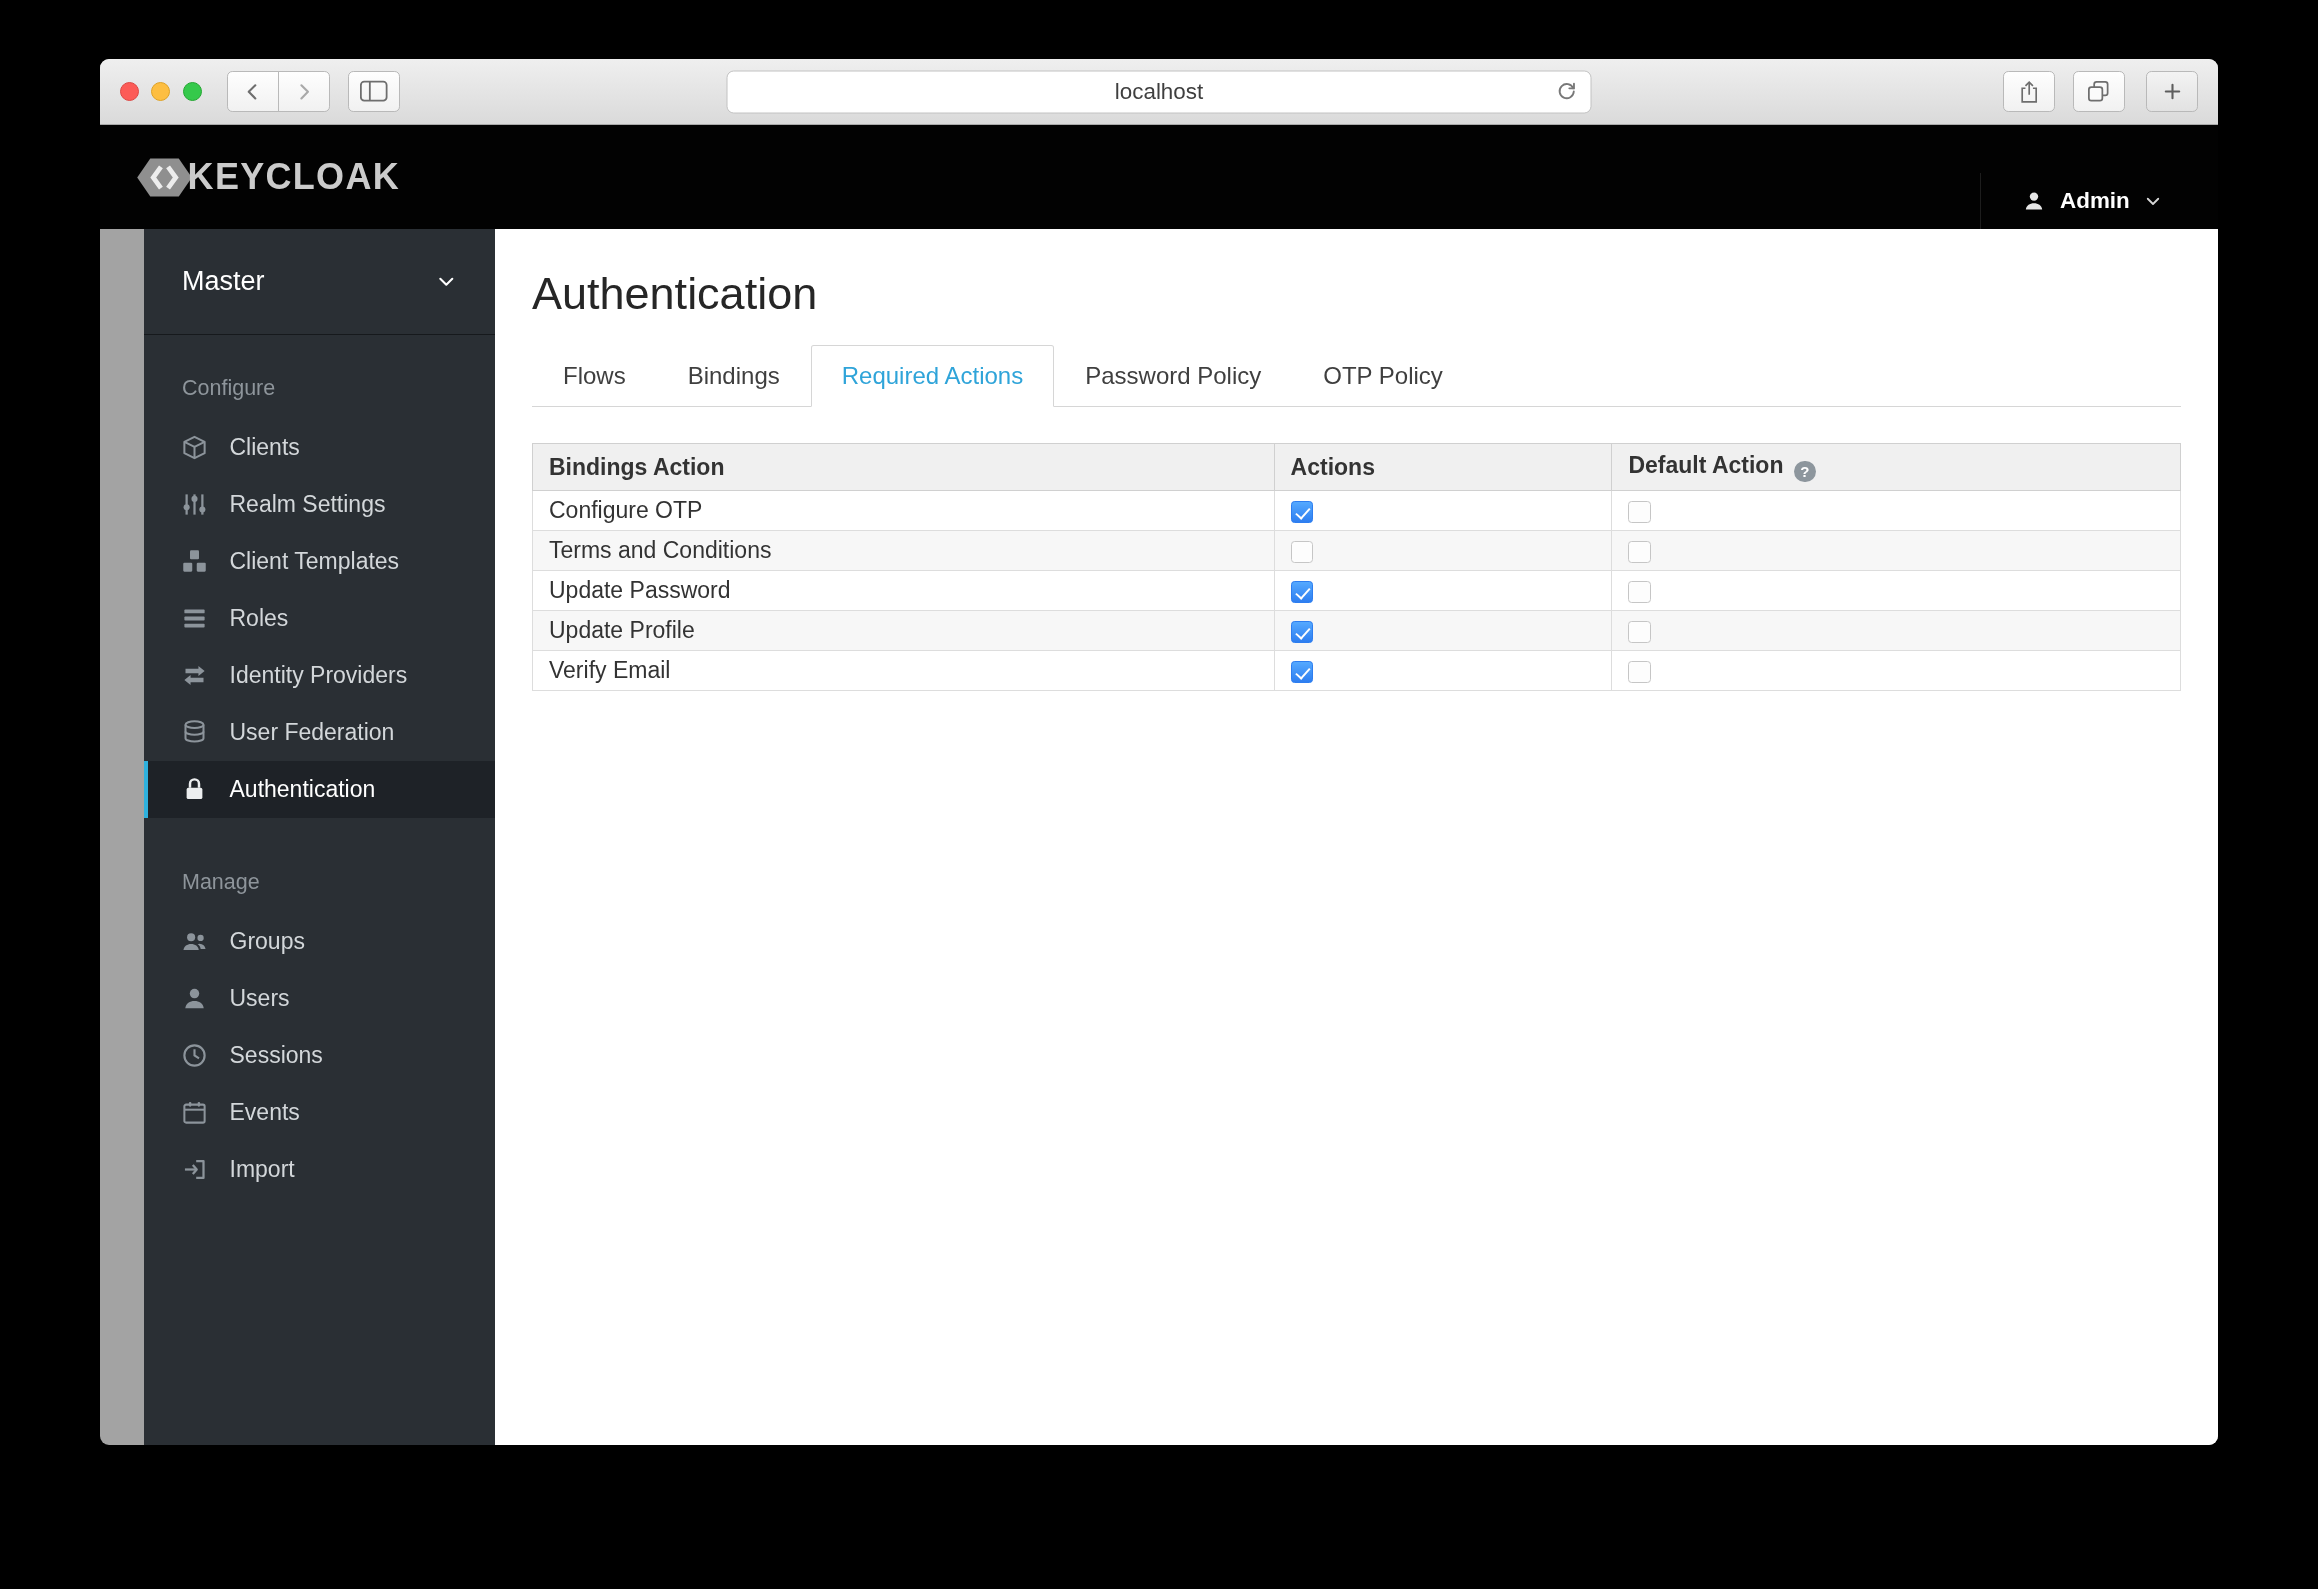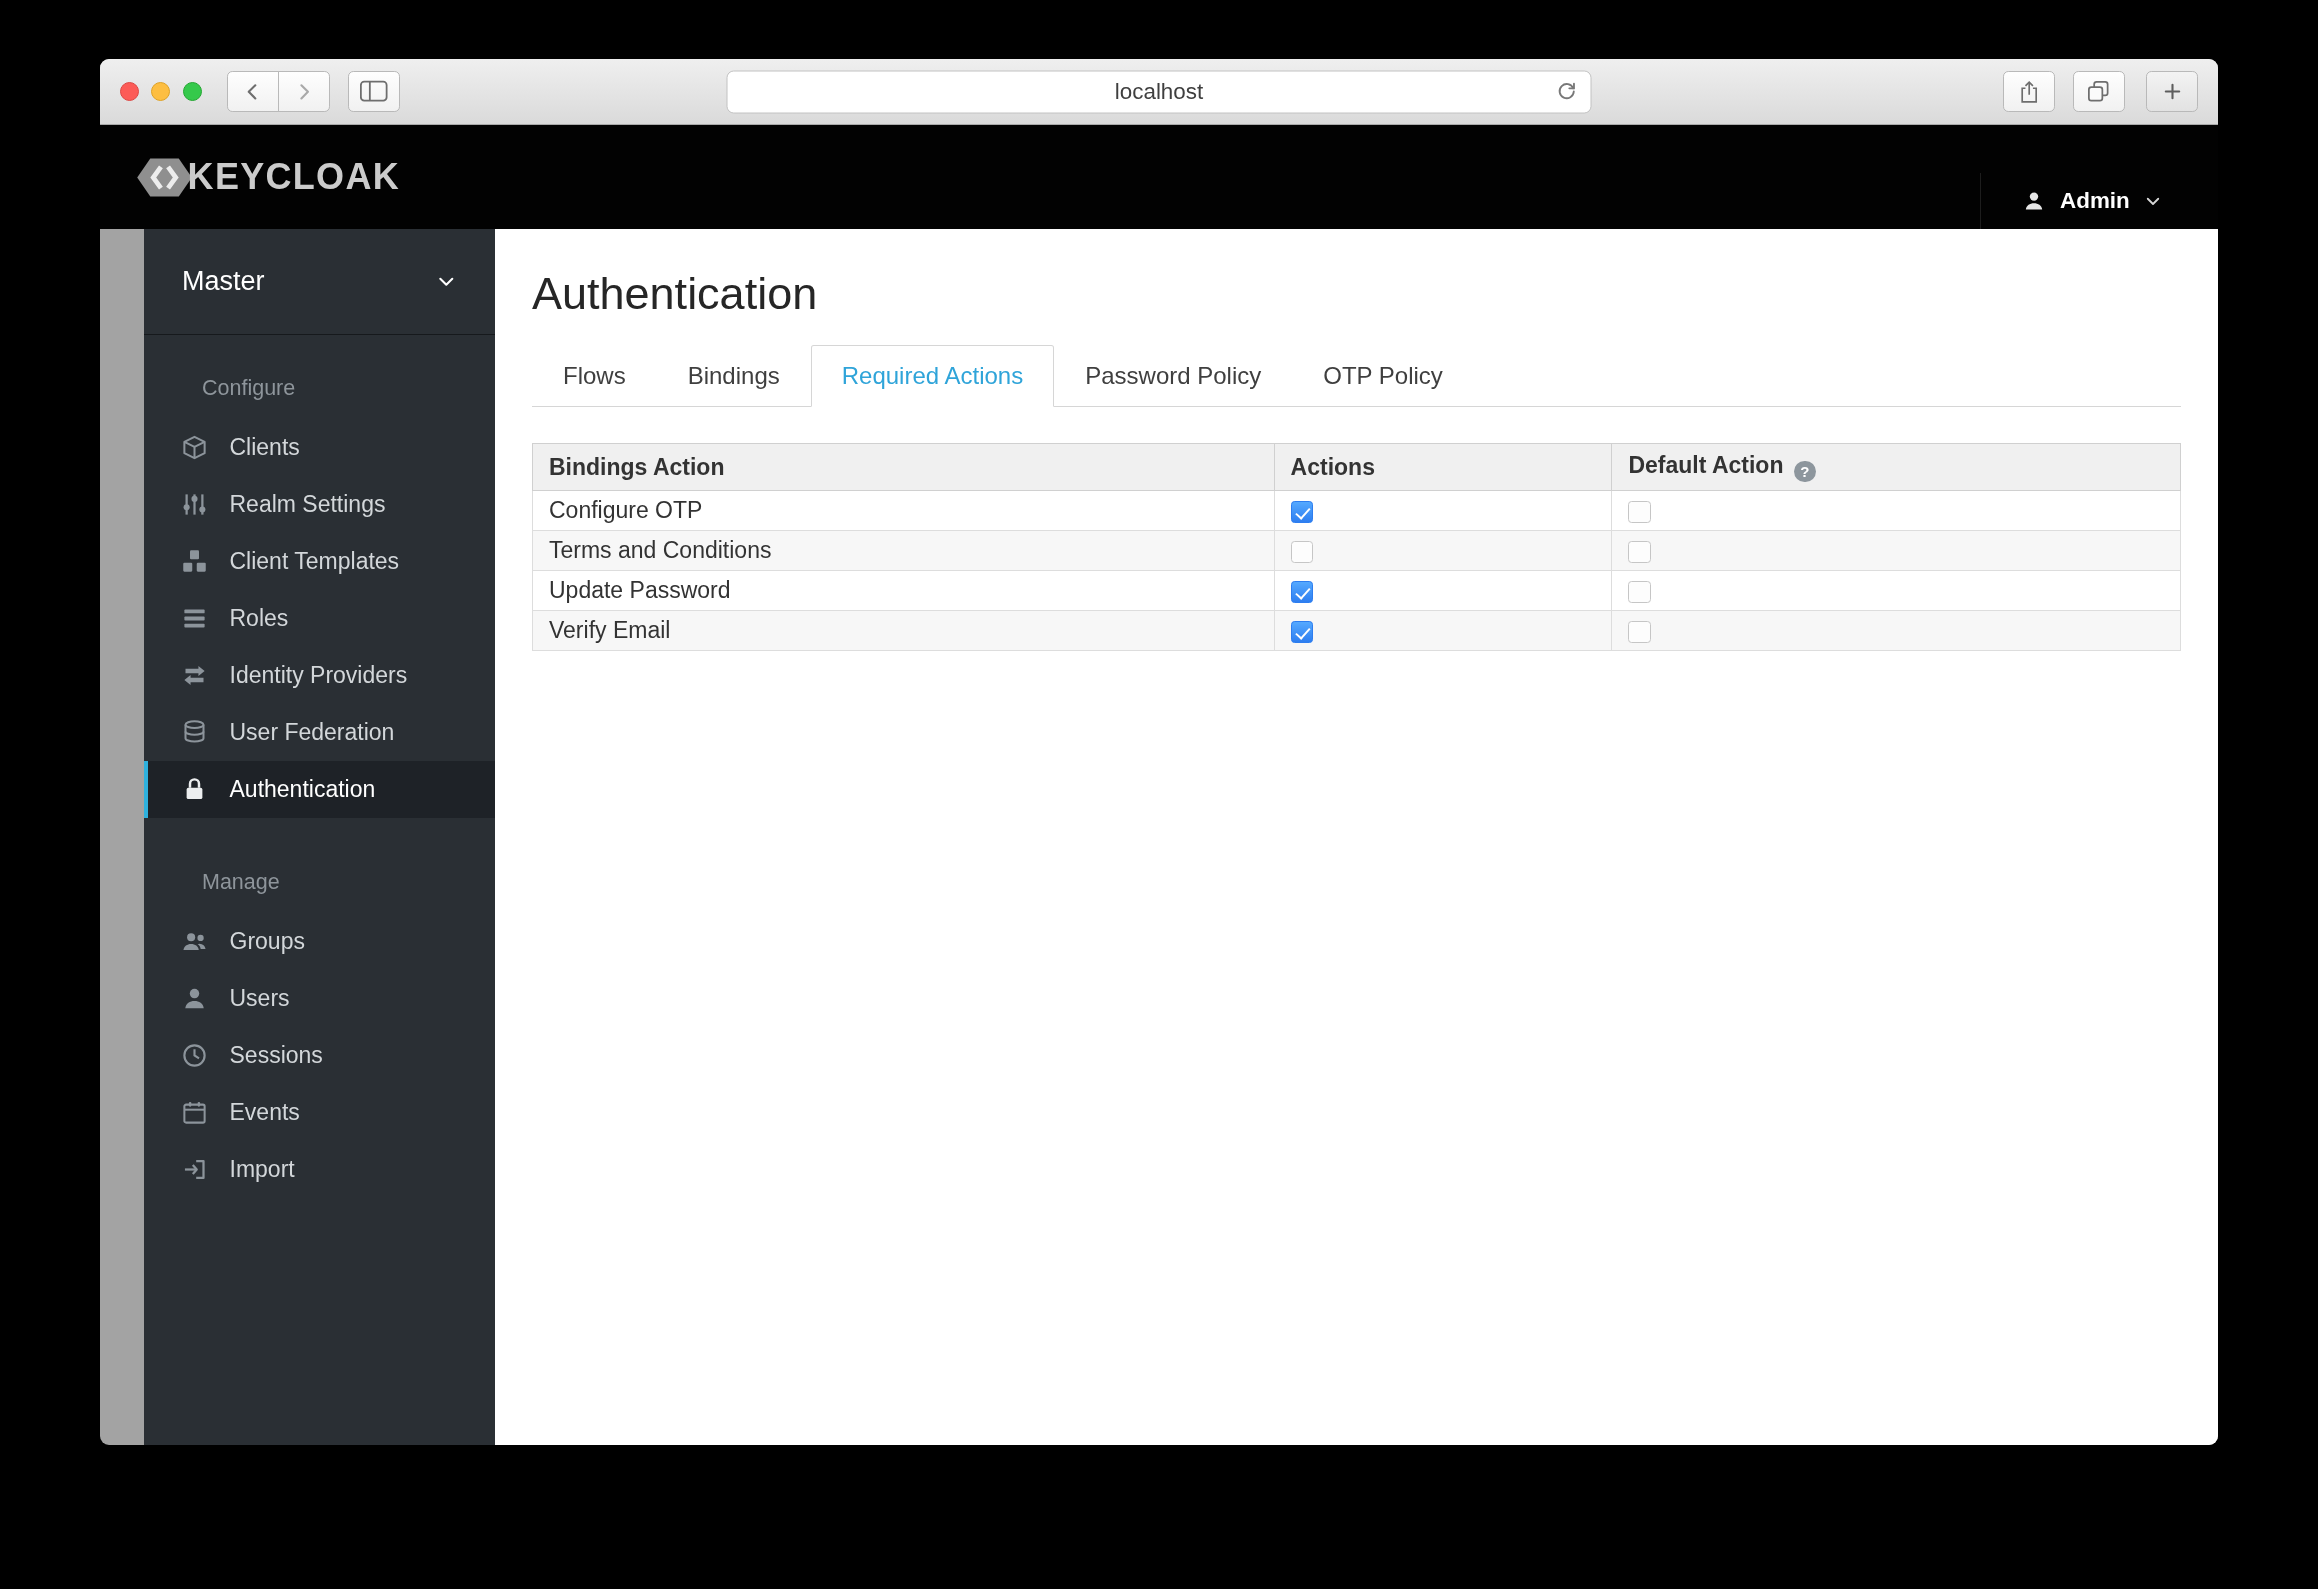--- a/index.html
+++ b/index.html
@@ -55,21 +55,21 @@
   .ic-person { width:24px; height:24px; color:#e6e6e6; }
   .ic-caret  { width:18px; height:18px; color:#d6d6d6; }
   .ic-caret-realm { width:20.6px; height:20.6px; color:#fff; }
 
   
   .app { flex:1; display:flex; min-height:0; }
 
   .sidebar { flex:0 0 351px; background:#2a2f34; display:flex; flex-direction:column;margin-left:44px; }
   .realm { flex:0 0 106px; display:flex; align-items:center; justify-content:space-between;
            padding:0 38px; border-bottom:0.9px solid #16191c; color:#fff; font-size:27px; cursor:pointer; }
-  .side-label { padding:41px 58px 18px; color:#8e959b; font-size:21.5px; }
+  .side-label { padding:41px 38px 18px; color:#8e959b; font-size:21.5px; }
   .side-section.manage .side-label { padding-top:52px; }
   .side-items { list-style:none; margin:0; padding:0; }
   .item { display:flex; align-items:center; gap:21.5px; height:57px;
           border-left:4.5px solid transparent; padding:0 18px 0 33px;
           font-size:23px; color:#d3d7da; cursor:pointer; }
   .item .icon { width:27px; height:27px; color:#8c949b; flex:0 0 27px; }
   .item.active { border-left-color:#2fb1dd; background:#1e2227; color:#ffffff; }
   .item.active .icon { color:#eceeef; }
 
   main { flex:1; background:#fff; padding:0 37px; min-width:0; }
@@ -379,20 +379,25 @@
             <td>Terms and Conditions</td>
             <td><span class="cb"></span></td>
             <td><span class="cb"></span></td>
           </tr>
           <tr>
             <td>Update Password</td>
             <td><span class="cb checked"></span></td>
             <td><span class="cb"></span></td>
           </tr>
           <tr>
+            <td>Update Profile</td>
+            <td><span class="cb checked"></span></td>
+            <td><span class="cb"></span></td>
+          </tr>
+          <tr>
             <td>Verify Email</td>
             <td><span class="cb checked"></span></td>
             <td><span class="cb"></span></td>
           </tr>
         </tbody>
       </table>
     </main>
   </div>
 </div>
 

